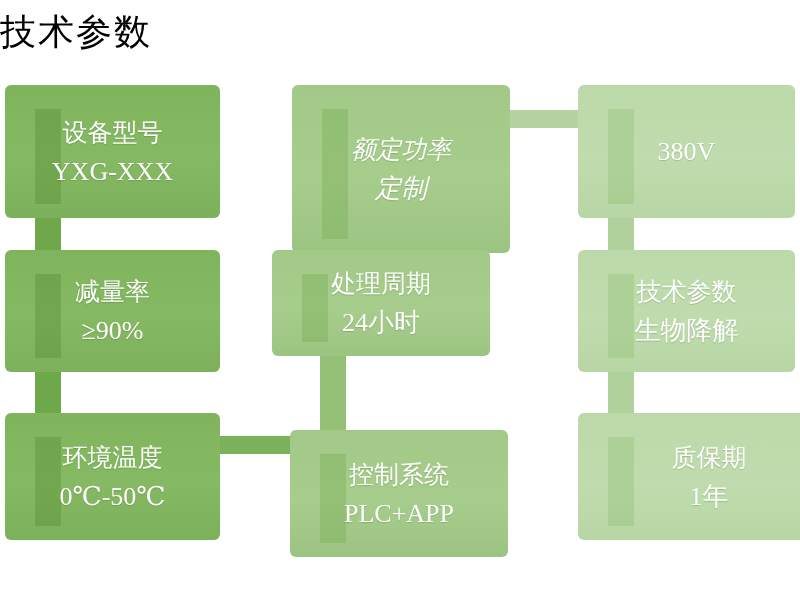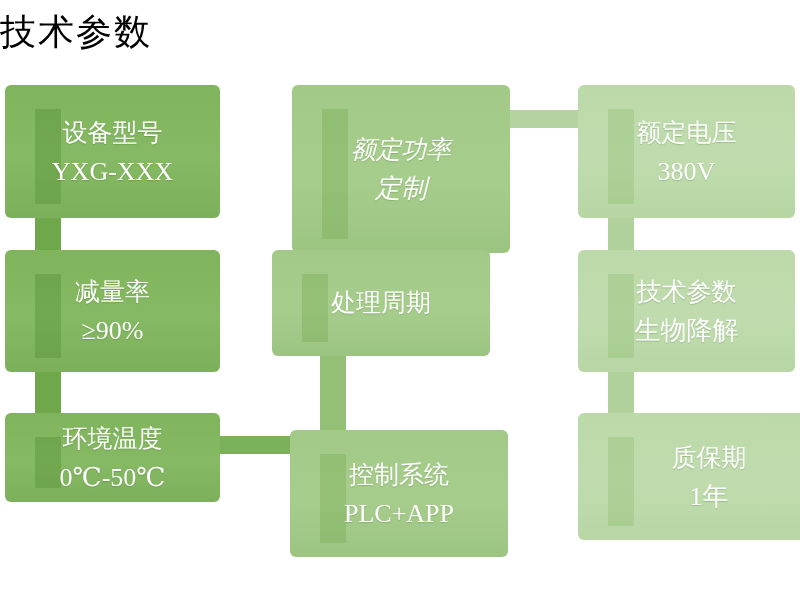--- a/index.html
+++ b/index.html
@@ -138,49 +138,49 @@
     <div class="accent acc2"></div>
     <div class="txt">
       <span class="label">额定功率</span>
       <span class="value">定制</span>
     </div>
   </div>
 
   <div class="card c3" style="left:578px; top:85px; width:217px; height:133px;">
     <div class="accent acc3"></div>
     <div class="txt">
-      <span class="label">额定电压</span>
       <span class="value">380V</span>
     </div>
   </div>
 
   <div class="card c1" style="left:5px; top:250px; width:215px; height:122px;">
     <div class="accent acc1"></div>
     <div class="txt">
       <span class="label">减量率</span>
       <span class="value">≥90%</span>
     </div>
   </div>
 
   <div class="card c2" style="left:272px; top:250px; width:218px; height:106px;">
     <div class="accent acc2"></div>
     <div class="txt">
       <span class="label">处理周期</span>
+      <span class="value">24小时</span>
     </div>
   </div>
 
   <div class="card c3" style="left:578px; top:250px; width:217px; height:122px;">
     <div class="accent acc3"></div>
     <div class="txt">
       <span class="label">技术参数</span>
       <span class="value">生物降解</span>
     </div>
   </div>
 
-  <div class="card c1" style="left:5px; top:413px; width:215px; height:89px;">
+  <div class="card c1" style="left:5px; top:413px; width:215px; height:127px;">
     <div class="accent acc1"></div>
     <div class="txt">
       <span class="label">环境温度</span>
       <span class="value">0℃-50℃</span>
     </div>
   </div>
 
   <div class="card c2" style="left:290px; top:430px; width:218px; height:127px;">
     <div class="accent acc2"></div>
     <div class="txt">

